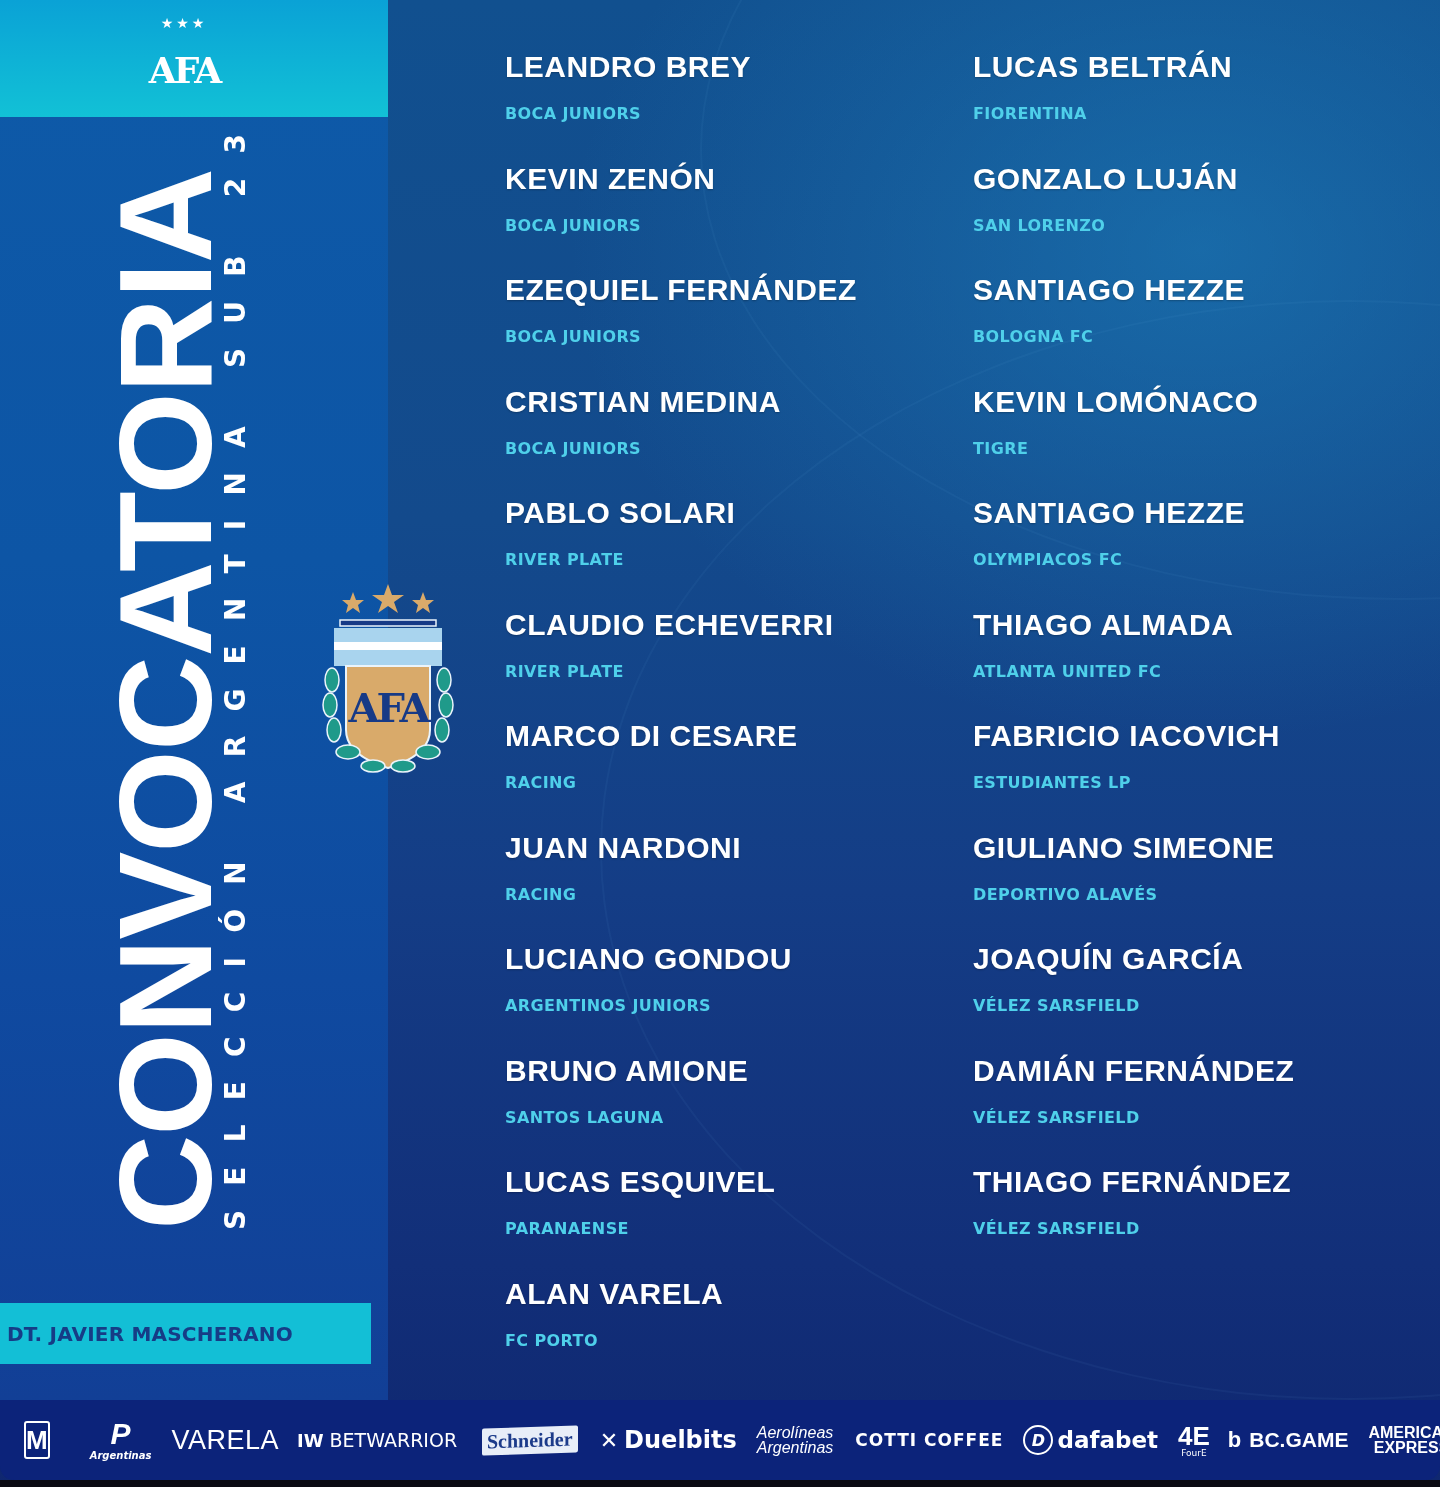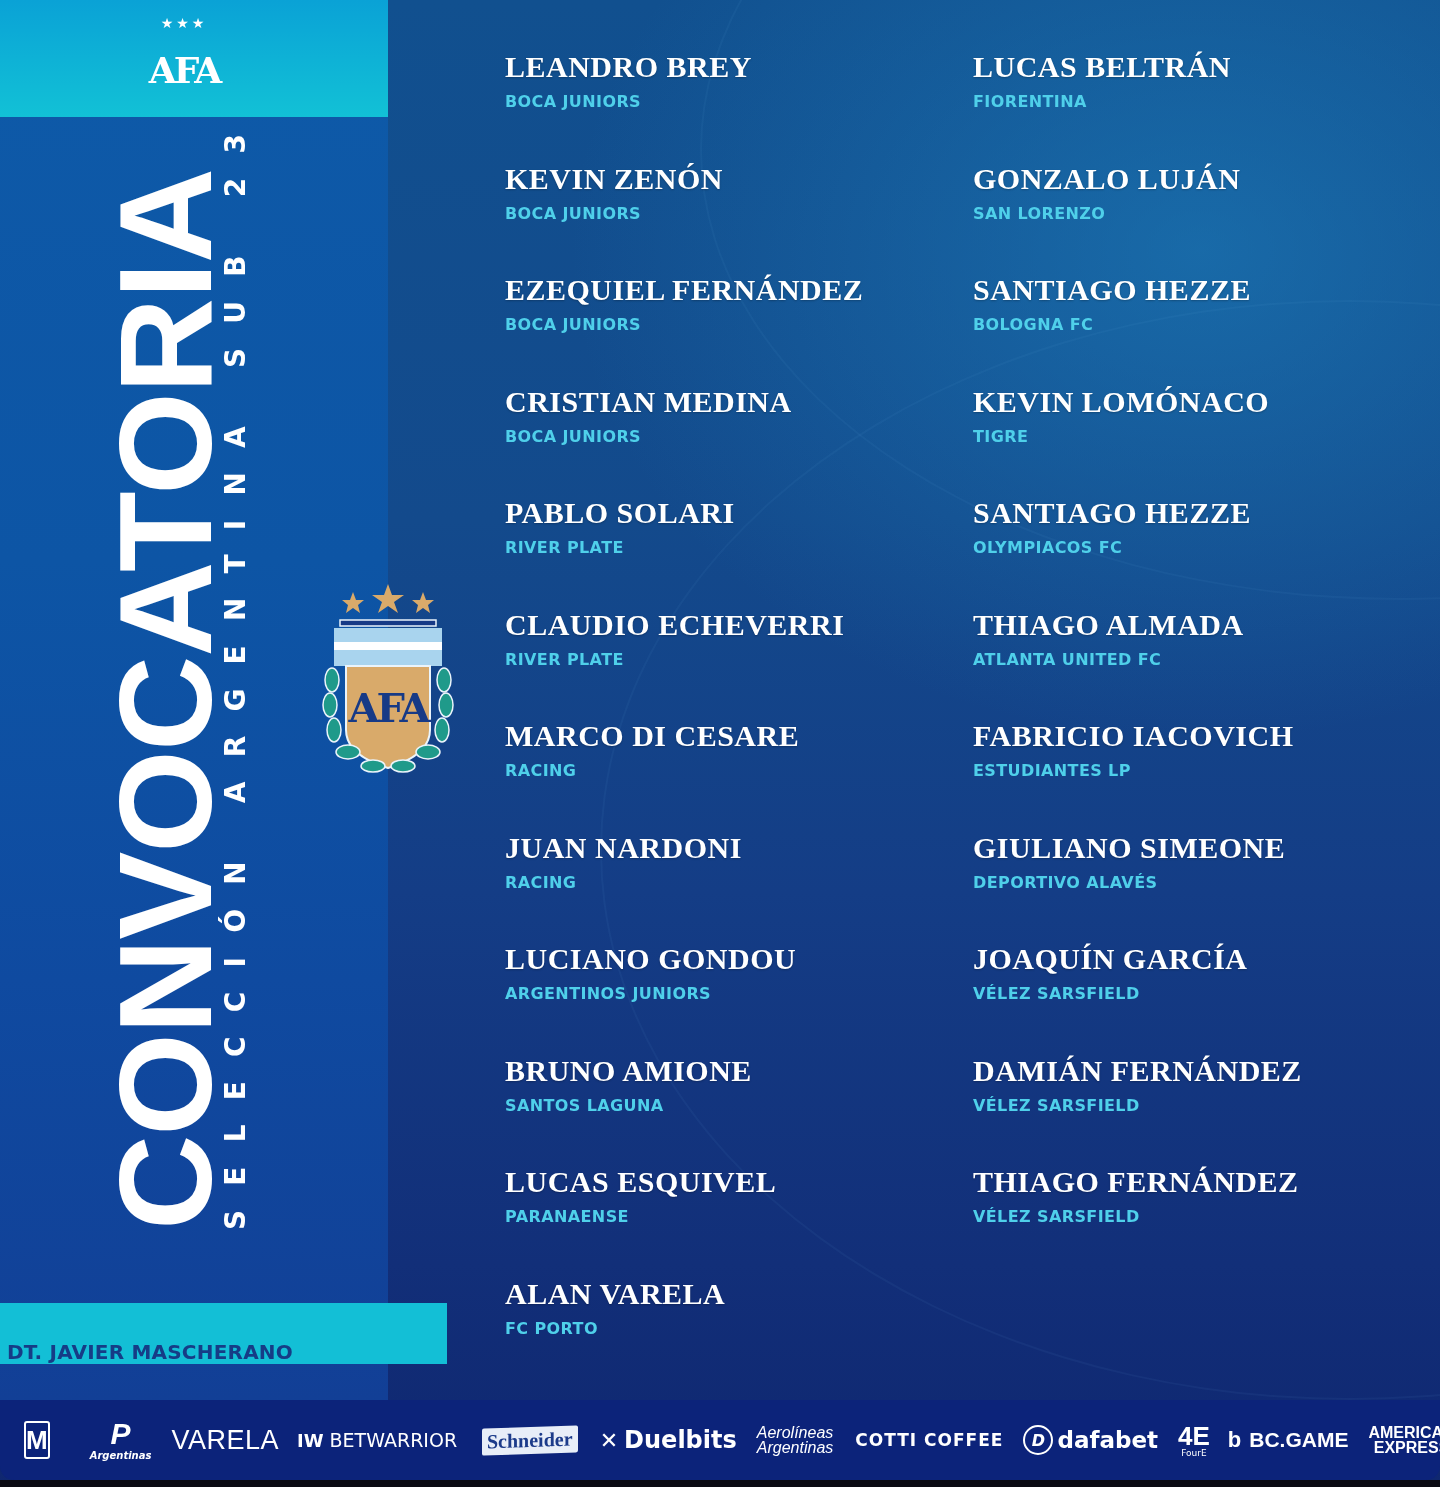--- a/index.html
+++ b/index.html
@@ -40,44 +40,44 @@
     font-family: "Liberation Sans", sans-serif; font-weight: bold; color: #fff;
     font-size: 132px; line-height: 1; letter-spacing: -1px; white-space: nowrap;
   }
   .vertical-sub {
     position: absolute; left: 222px; top: 1230px; transform-origin: left top; transform: rotate(-90deg);
     font-family: "DejaVu Sans", sans-serif; font-weight: bold; color: #fff;
     font-size: 28px; letter-spacing: 24.2px; white-space: nowrap; line-height: 1;
   }
 
   .coach-band {
-    position: absolute; left: 0; top: 1303px; width: 447px; height: 61px;
-    background: #13bfd6; display: flex; align-items: flex-end; padding-left: 7px;
+    position: absolute; left: 0; top: 1303px; width: 371px; height: 61px;
+    background: #13bfd6; display: flex; align-items: center; padding-left: 7px;
   }
   .coach-band span {
     font-family: "DejaVu Sans", sans-serif; font-weight: bold; color: #163c86;
     font-size: 20px; letter-spacing: 0.2px;
   }
 
   
   .crest { position: absolute; left: 318px; top: 580px; width: 140px; height: 200px; }
 
   
   .players { position: absolute; left: 505px; top: 48px; width: 900px; height: 1320px; }
   .col { position: absolute; top: 0; }
   .col.c1 { left: 0; }
   .col.c2 { left: 468px; }
   .player { position: absolute; left: 0; width: 440px; height: 100px; }
   .player .name {
-    display: block; font-family: Liberation Serif, serif; font-weight: bold;
+    display: block; font-family: Liberation Sans, sans-serif; font-weight: bold;
     font-size: 30px; color: #ffffff; letter-spacing: 0.5px; white-space: nowrap; line-height: 38px;
     text-shadow: 0 1px 2px rgba(0,0,0,0.25);
   }
   .player .club {
-    display: block; margin-top: 6px; font-family: "DejaVu Sans", sans-serif; font-weight: bold;
+    display: block; margin-top: 18px; font-family: "DejaVu Sans", sans-serif; font-weight: bold;
     font-size: 16px; color: #4fd0ea; letter-spacing: 0.4px; white-space: nowrap; line-height: 20px;
   }
 
   
   .sponsors {
     position: absolute; left: 0; top: 1400px; width: 1440px; height: 80px;
     background: #0c237a; display: flex; align-items: center;
     padding-left: 24px; padding-right: 18px;
     border-bottom-left-radius: 14px; border-bottom-right-radius: 14px;
   }

